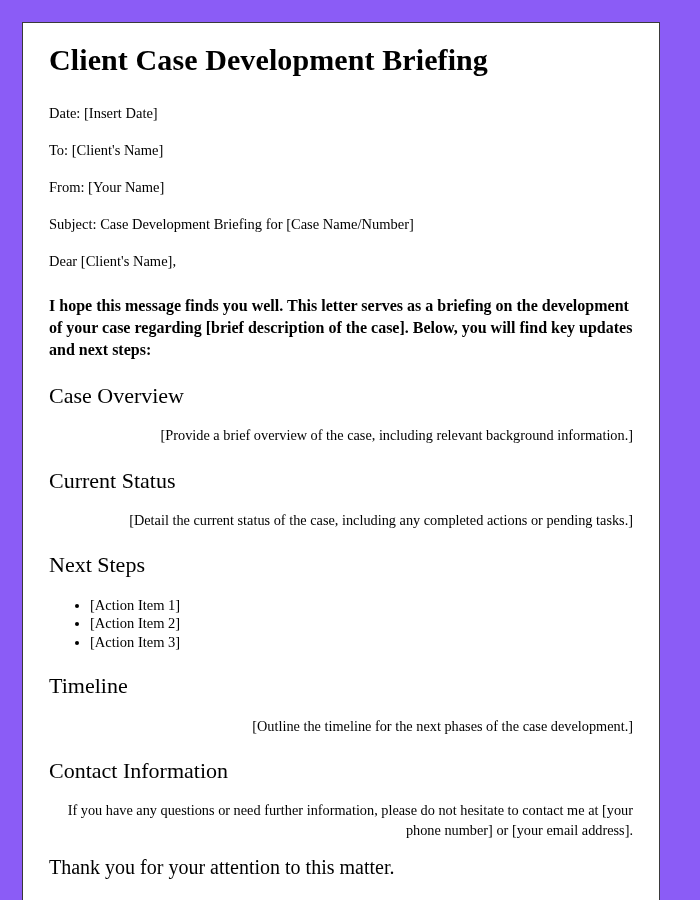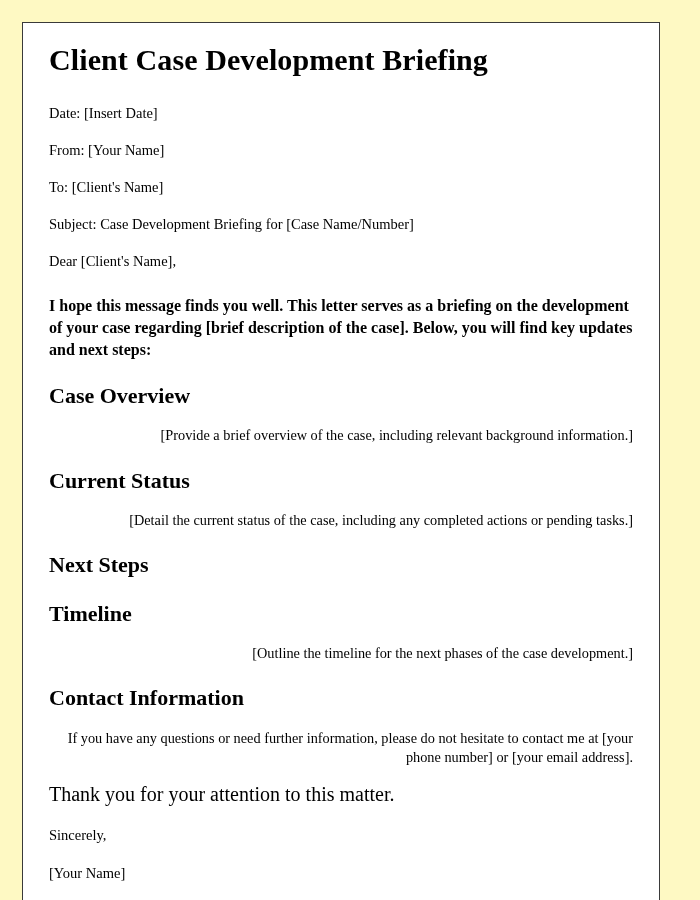--- a/index.html
+++ b/index.html
@@ -14,21 +14,21 @@
 
   body {
     font-family: "Liberation Serif", "DejaVu Serif", serif;
     color: #000000;
   }
 
   .page-viewport {
     position: relative;
     width: 700px;
     height: 900px;
-    background: #fef9c3;
+    background: #8b5cf6;
     overflow: hidden;
   }
 
   
   .page-sheet {
     position: absolute;
     left: 22px;
     top: 22px;
     width: 638px;
     height: 920px;           
@@ -69,21 +69,21 @@
 
   .body-para {
     font-size: 16px;
     line-height: 1.37;
     margin: 4px 0 18px 0;
     font-weight: bold;
   }
 
   .section-heading {
     font-size: 22px;
-    font-weight: bold;
+    font-weight: normal;
     line-height: 1.2;
     margin: 22px 0 17px 0;
   }
 
   .section-body {
     font-size: 14.3px;
     line-height: 1.35;
     margin: 0 0 14px 0;
     text-align: right;
   }
@@ -123,37 +123,42 @@
 <body>
 
 <div class="page-viewport">
   <div class="page-sheet">
     <div class="page-content">
 
       <h1 class="doc-title">Client Case Development Briefing</h1>
 
       <p class="meta-line">Date: [Insert Date]</p>
 
+      <p class="meta-line">To: [Client's Name]</p>
+
       <p class="meta-line">From: [Your Name]</p>
-
-      <p class="meta-line">To: [Client's Name]</p>
 
       <p class="meta-line">Subject: Case Development Briefing for [Case Name/Number]</p>
 
       <p class="salutation">Dear [Client's Name],</p>
 
       <p class="body-para">I hope this message finds you well. This letter serves as a briefing on the development of your case regarding [brief description of the case]. Below, you will find key updates and next steps:</p>
 
       <h2 class="section-heading">Case Overview</h2>
       <p class="section-body">[Provide a brief overview of the case, including relevant background information.]</p>
 
       <h2 class="section-heading">Current Status</h2>
       <p class="section-body">[Detail the current status of the case, including any completed actions or pending tasks.]</p>
 
       <h2 class="section-heading">Next Steps</h2>
+      <ul class="bullet-list">
+        <li>[Action Item 1]</li>
+        <li>[Action Item 2]</li>
+        <li>[Action Item 3]</li>
+      </ul>
 
       <h2 class="section-heading">Timeline</h2>
       <p class="section-body">[Outline the timeline for the next phases of the case development.]</p>
 
       <h2 class="section-heading">Contact Information</h2>
       <p class="section-body">If you have any questions or need further information, please do not hesitate to contact me at [your phone number] or [your email address].</p>
 
       <p class="closing-para">Thank you for your attention to this matter.</p>
 
       <p class="signoff">Sincerely,</p>

